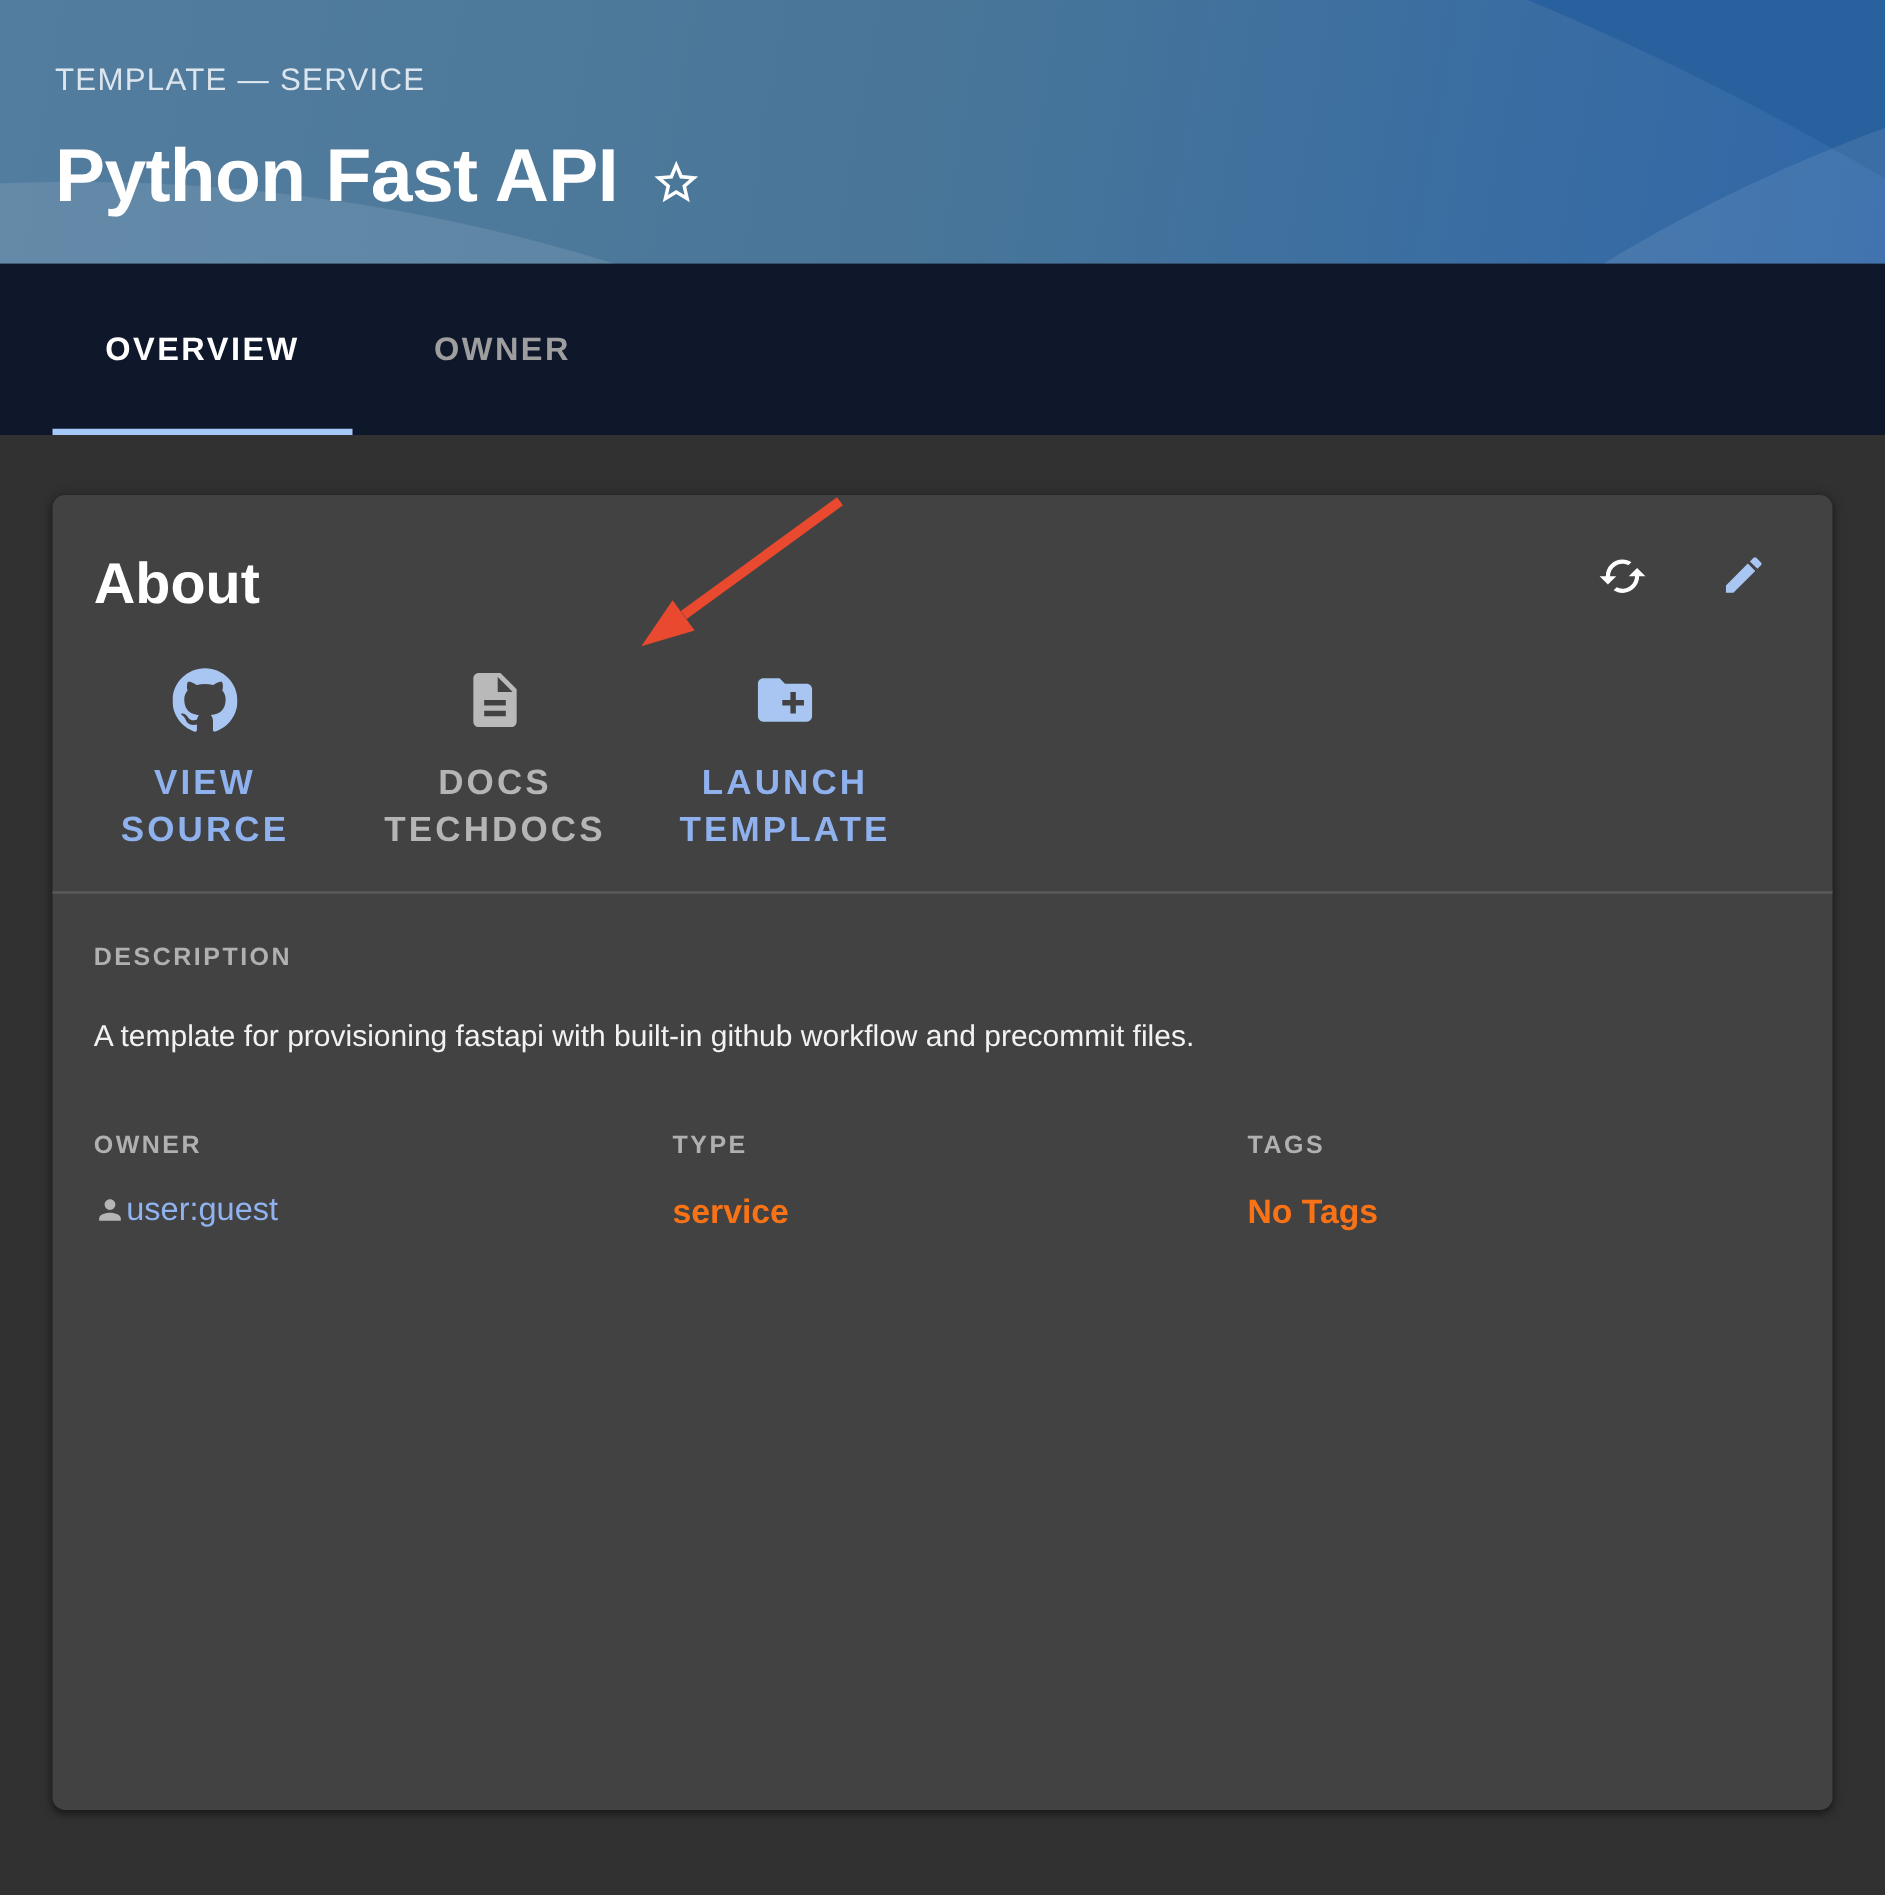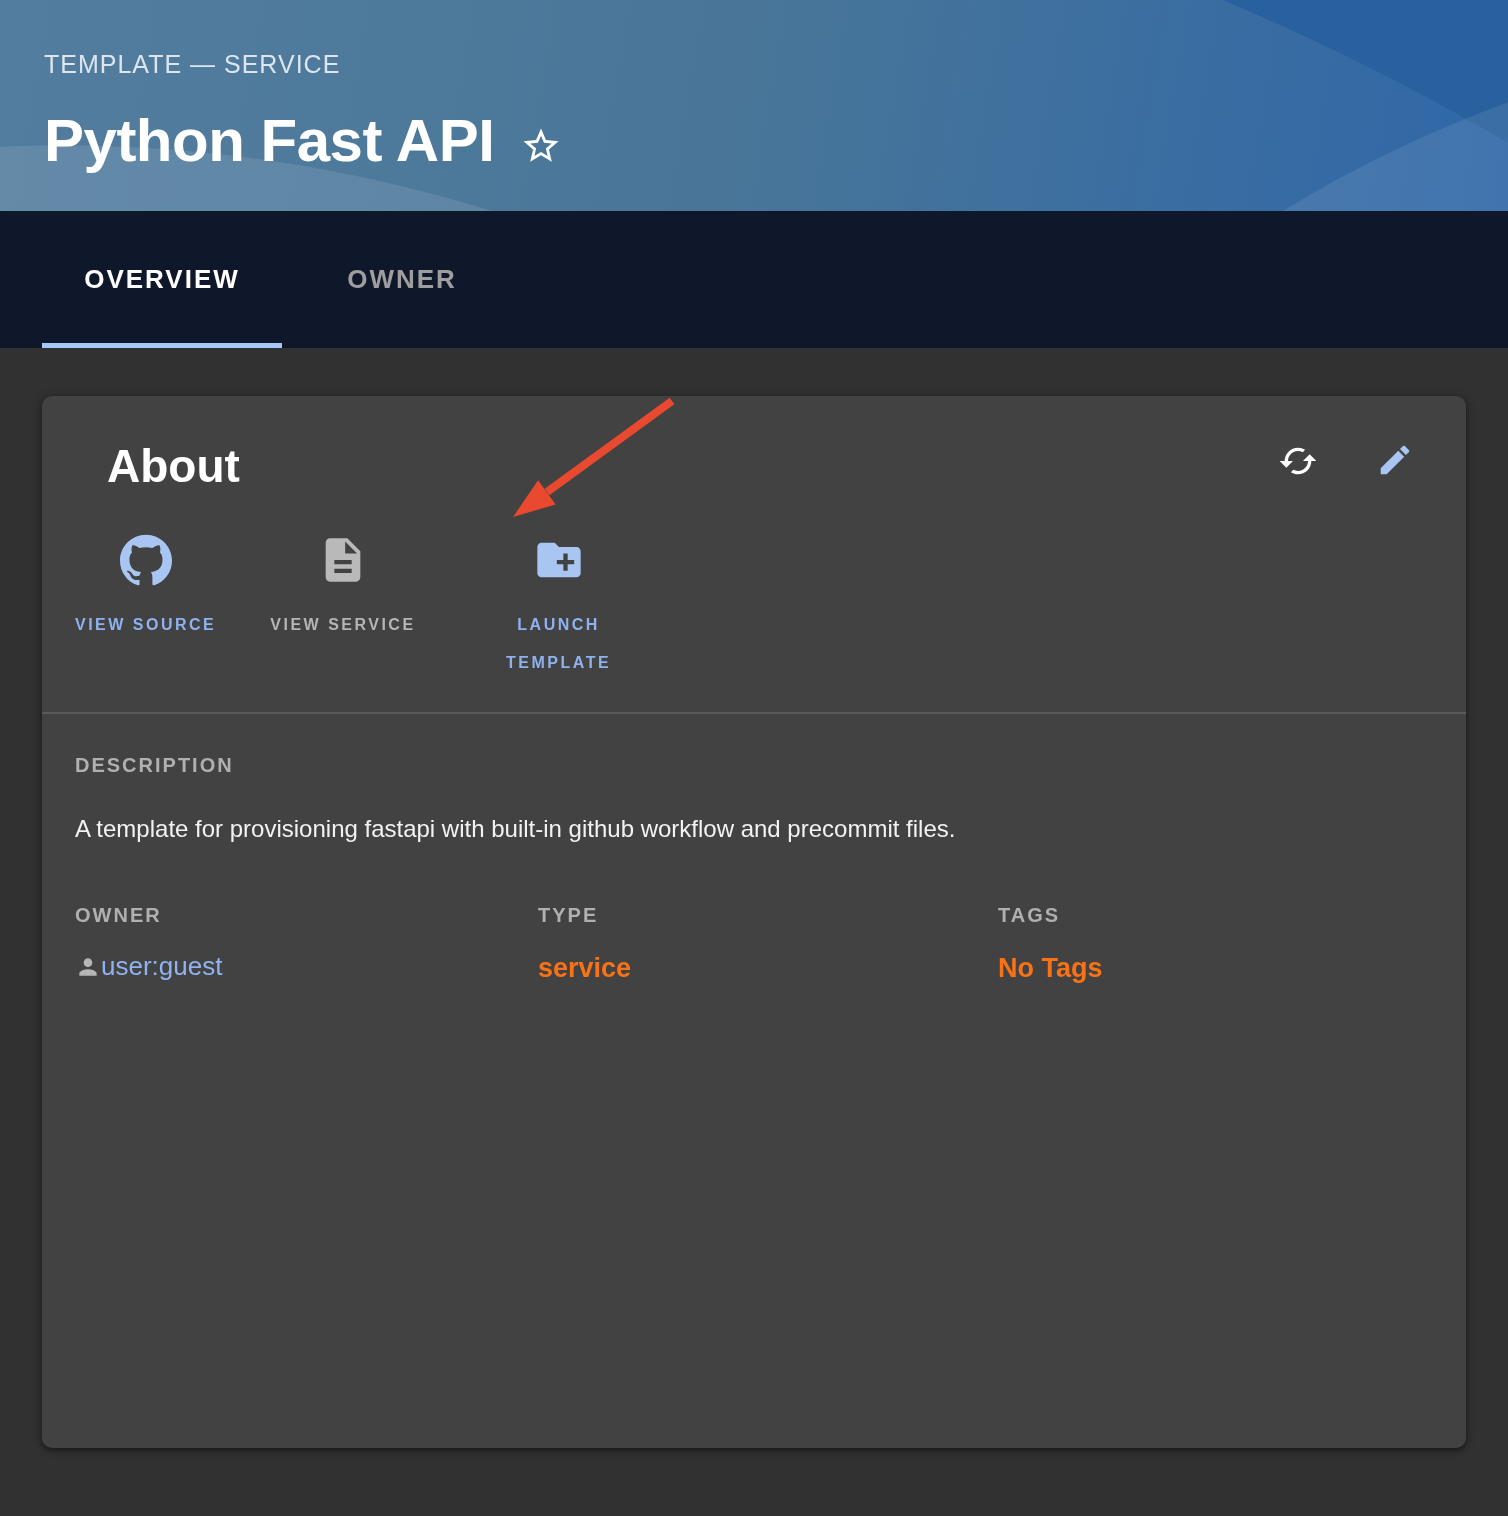--- a/index.html
+++ b/index.html
@@ -57,37 +57,36 @@
 
   
   .main { padding:48px 42px 0 42px; }
   .card {
     width:1424px; height:1052px; background:#424242; border-radius:10px;
     box-shadow:0 3px 5px rgba(0,0,0,0.35), 0 1px 10px rgba(0,0,0,0.25);
   }
   .card-header {
     display:flex; justify-content:space-between; align-items:flex-start;
     padding:47px 50px 0 33px;
-    margin-left:32px;
   }
   .card-title { font-size:46px; font-weight:700; color:#ffffff; line-height:1; }
   .card-header-icons { display:flex; gap:58px; margin-top:-2px; }
   .icon-btn { width:40px; height:40px; cursor:pointer; }
   .icon-btn svg { width:40px; height:40px; }
   .refresh-btn svg { fill:#ffffff; }
   .edit-btn svg { fill:#a9c6f3; width:38px; height:38px; }
 
   .card-actions { display:flex; gap:54px; padding:45px 33px 30px 33px; }
   .action { display:flex; flex-direction:column; align-items:center; cursor:pointer; }
   .action-icon svg { width:52px; height:52px; }
   .action.enabled .action-icon svg { fill:#a9c6f3; }
   .action.disabled .action-icon svg { fill:#b9b9b9; }
   .action-label {
     margin-top:16px; max-width:178px; text-align:center;
-    font-size:16px; font-weight:700; letter-spacing:2.5px; line-height:38px;
+    font-size:28px; font-weight:700; letter-spacing:2.5px; line-height:38px;
   }
   .action.enabled .action-label { color:#8fb2ee; }
   .action.disabled .action-label { color:#b5b5b5; }
 
   .divider { border-top:2px solid #5a5a5a; }
 
   .description-block { padding:39px 33px 0 33px; }
   .small-label {
     font-size:20px; font-weight:700; letter-spacing:2px; color:#b0b0b0; line-height:24px;
   }
@@ -166,21 +165,21 @@
         </span>
         <span class="action-label">VIEW SOURCE</span>
       </div>
 
       <div class="action disabled">
         <span class="action-icon">
           <svg viewBox="0 0 24 24">
               <path d="M14 2H6c-1.1 0-1.99.9-1.99 2L4 20c0 1.1.89 2 1.99 2H18c1.1 0 2-.9 2-2V8l-6-6zm2 16H8v-2h8v2zm0-4H8v-2h8v2zm-3-5V3.5L18.5 9H13z"></path>
             </svg>
         </span>
-        <span class="action-label">VIEW SERVICE</span>
+        <span class="action-label">DOCS TECHDOCS</span>
       </div>
 
       <div class="action enabled">
         <span class="action-icon">
           <svg viewBox="0 0 24 24">
               <path d="M20 6h-8l-2-2H4c-1.1 0-1.99.9-1.99 2L2 18c0 1.1.9 2 2 2h16c1.1 0 2-.9 2-2V8c0-1.1-.9-2-2-2zm-1 8h-3v3h-2v-3h-3v-2h3V9h2v3h3v2z"></path>
             </svg>
         </span>
         <span class="action-label">LAUNCH TEMPLATE</span>
       </div>

